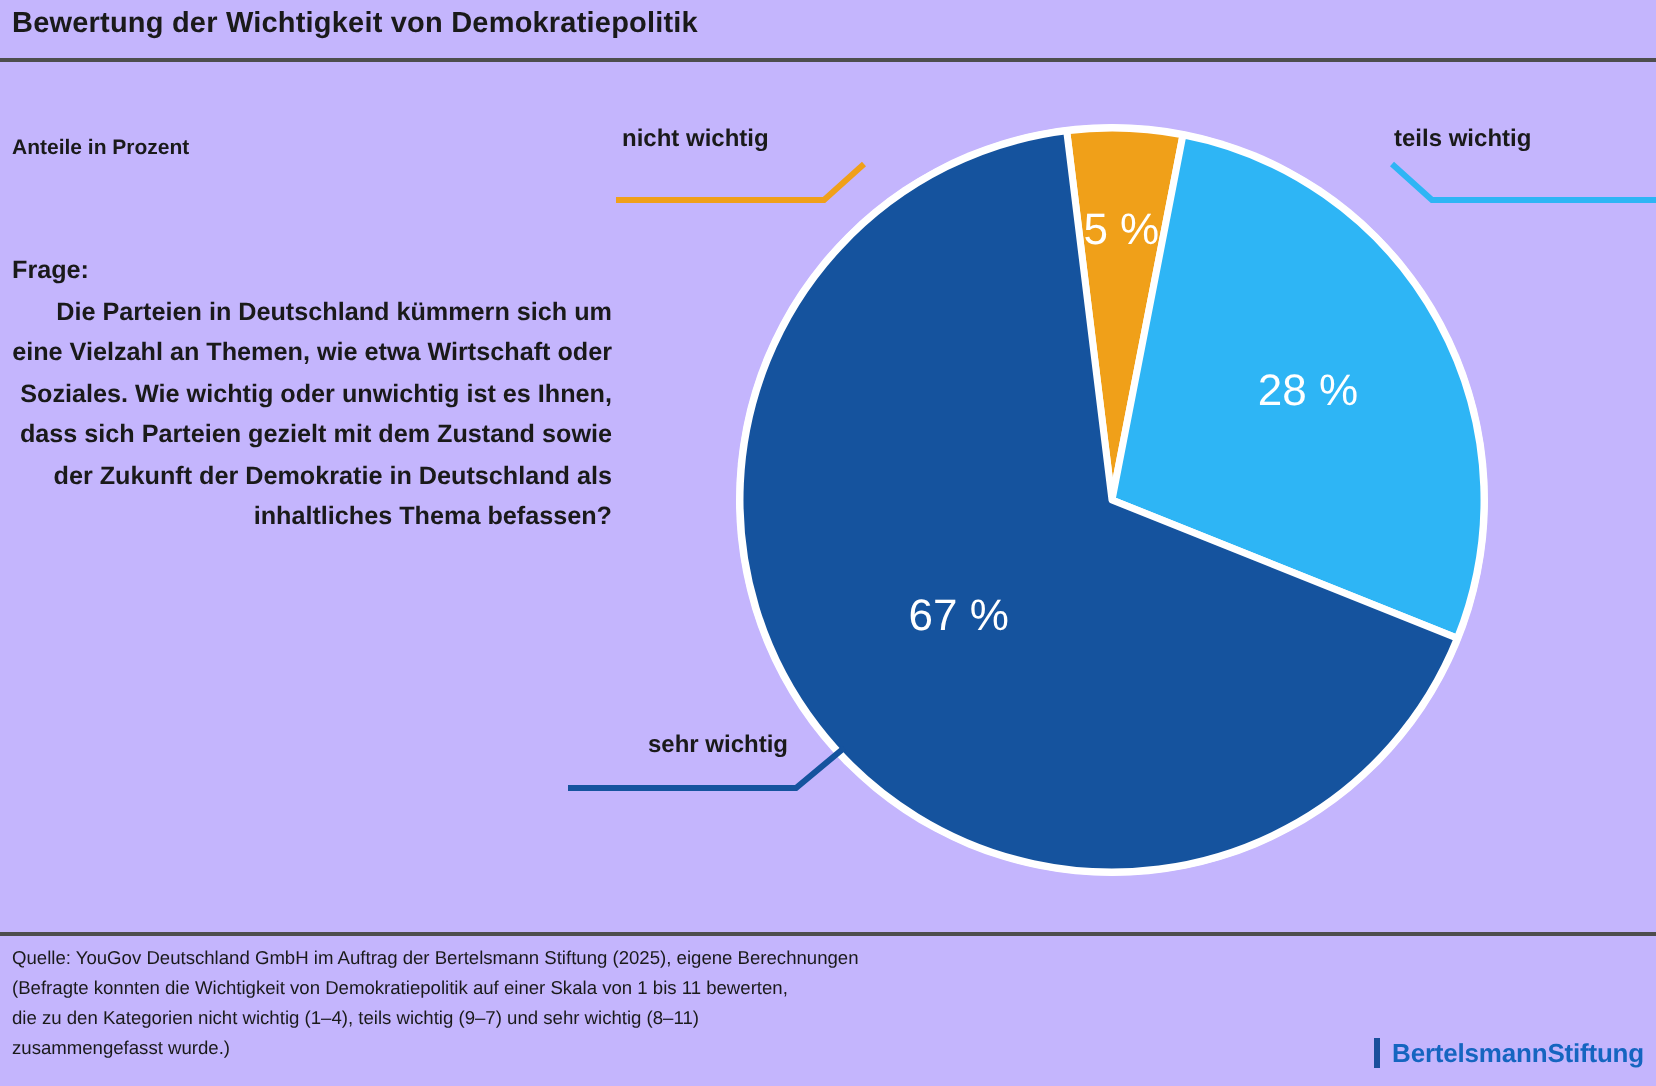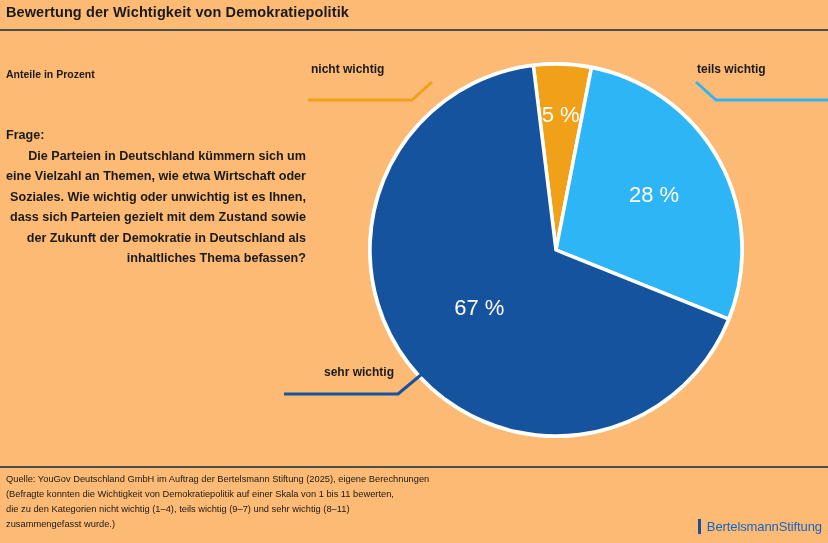--- a/index.html
+++ b/index.html
@@ -8,21 +8,21 @@
     background: #ffffff;
   }
   body {
     font-family: "Liberation Sans", sans-serif;
     -webkit-font-smoothing: antialiased;
   }
   #page {
     position: relative;
     width: 828px;
     height: 543px;
-    background: #fdba74;
+    background: #c4b5fd;
     overflow: hidden;
   }
 
   
   .title {
     position: absolute;
     left: 6px;
     top: 4px;
     font-size: 14.5px;
     font-weight: bold;
@@ -130,21 +130,21 @@
     align-items: center;
     gap: 6px;
   }
   .logo-bar {
     width: 3px;
     height: 15px;
     background: #1a4f9c;
   }
   .logo-text {
     font-size: 13px;
-    font-weight: normal;
+    font-weight: bold;
     color: #1565c0;
     letter-spacing: -0.1px;
     white-space: nowrap;
   }
 </style>
 </head>
 <body>
 
 <div id="page">
 

